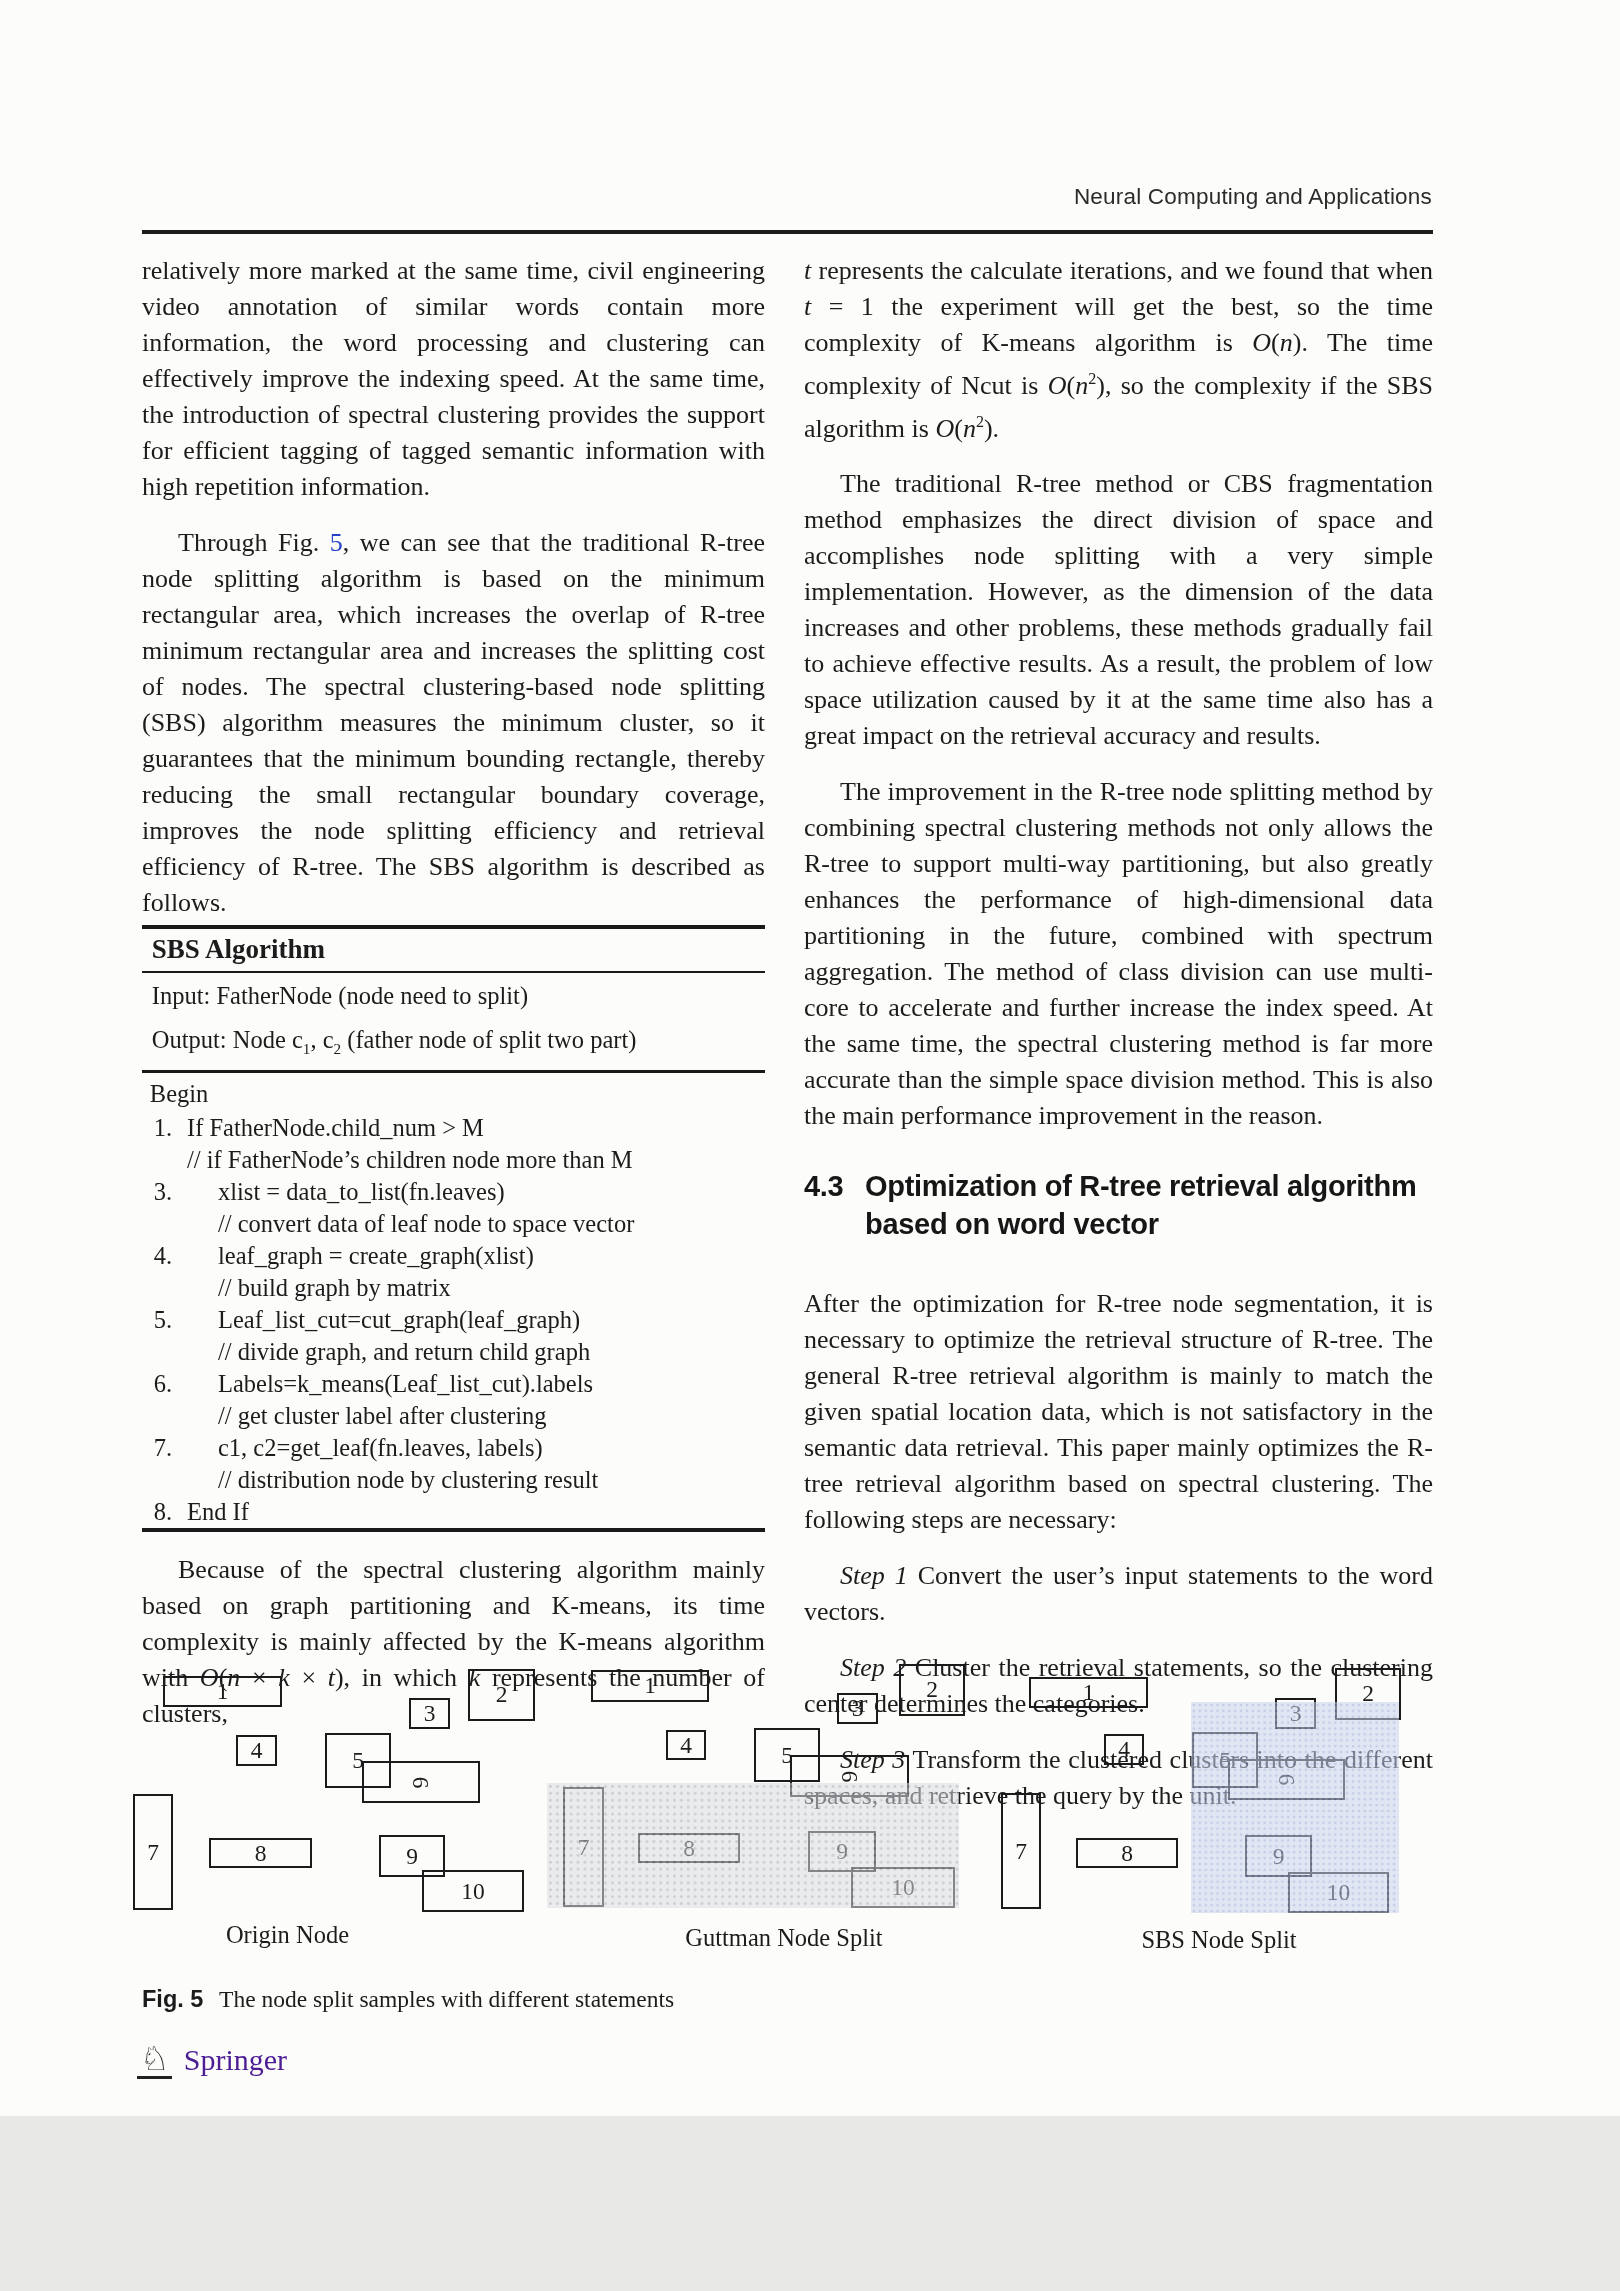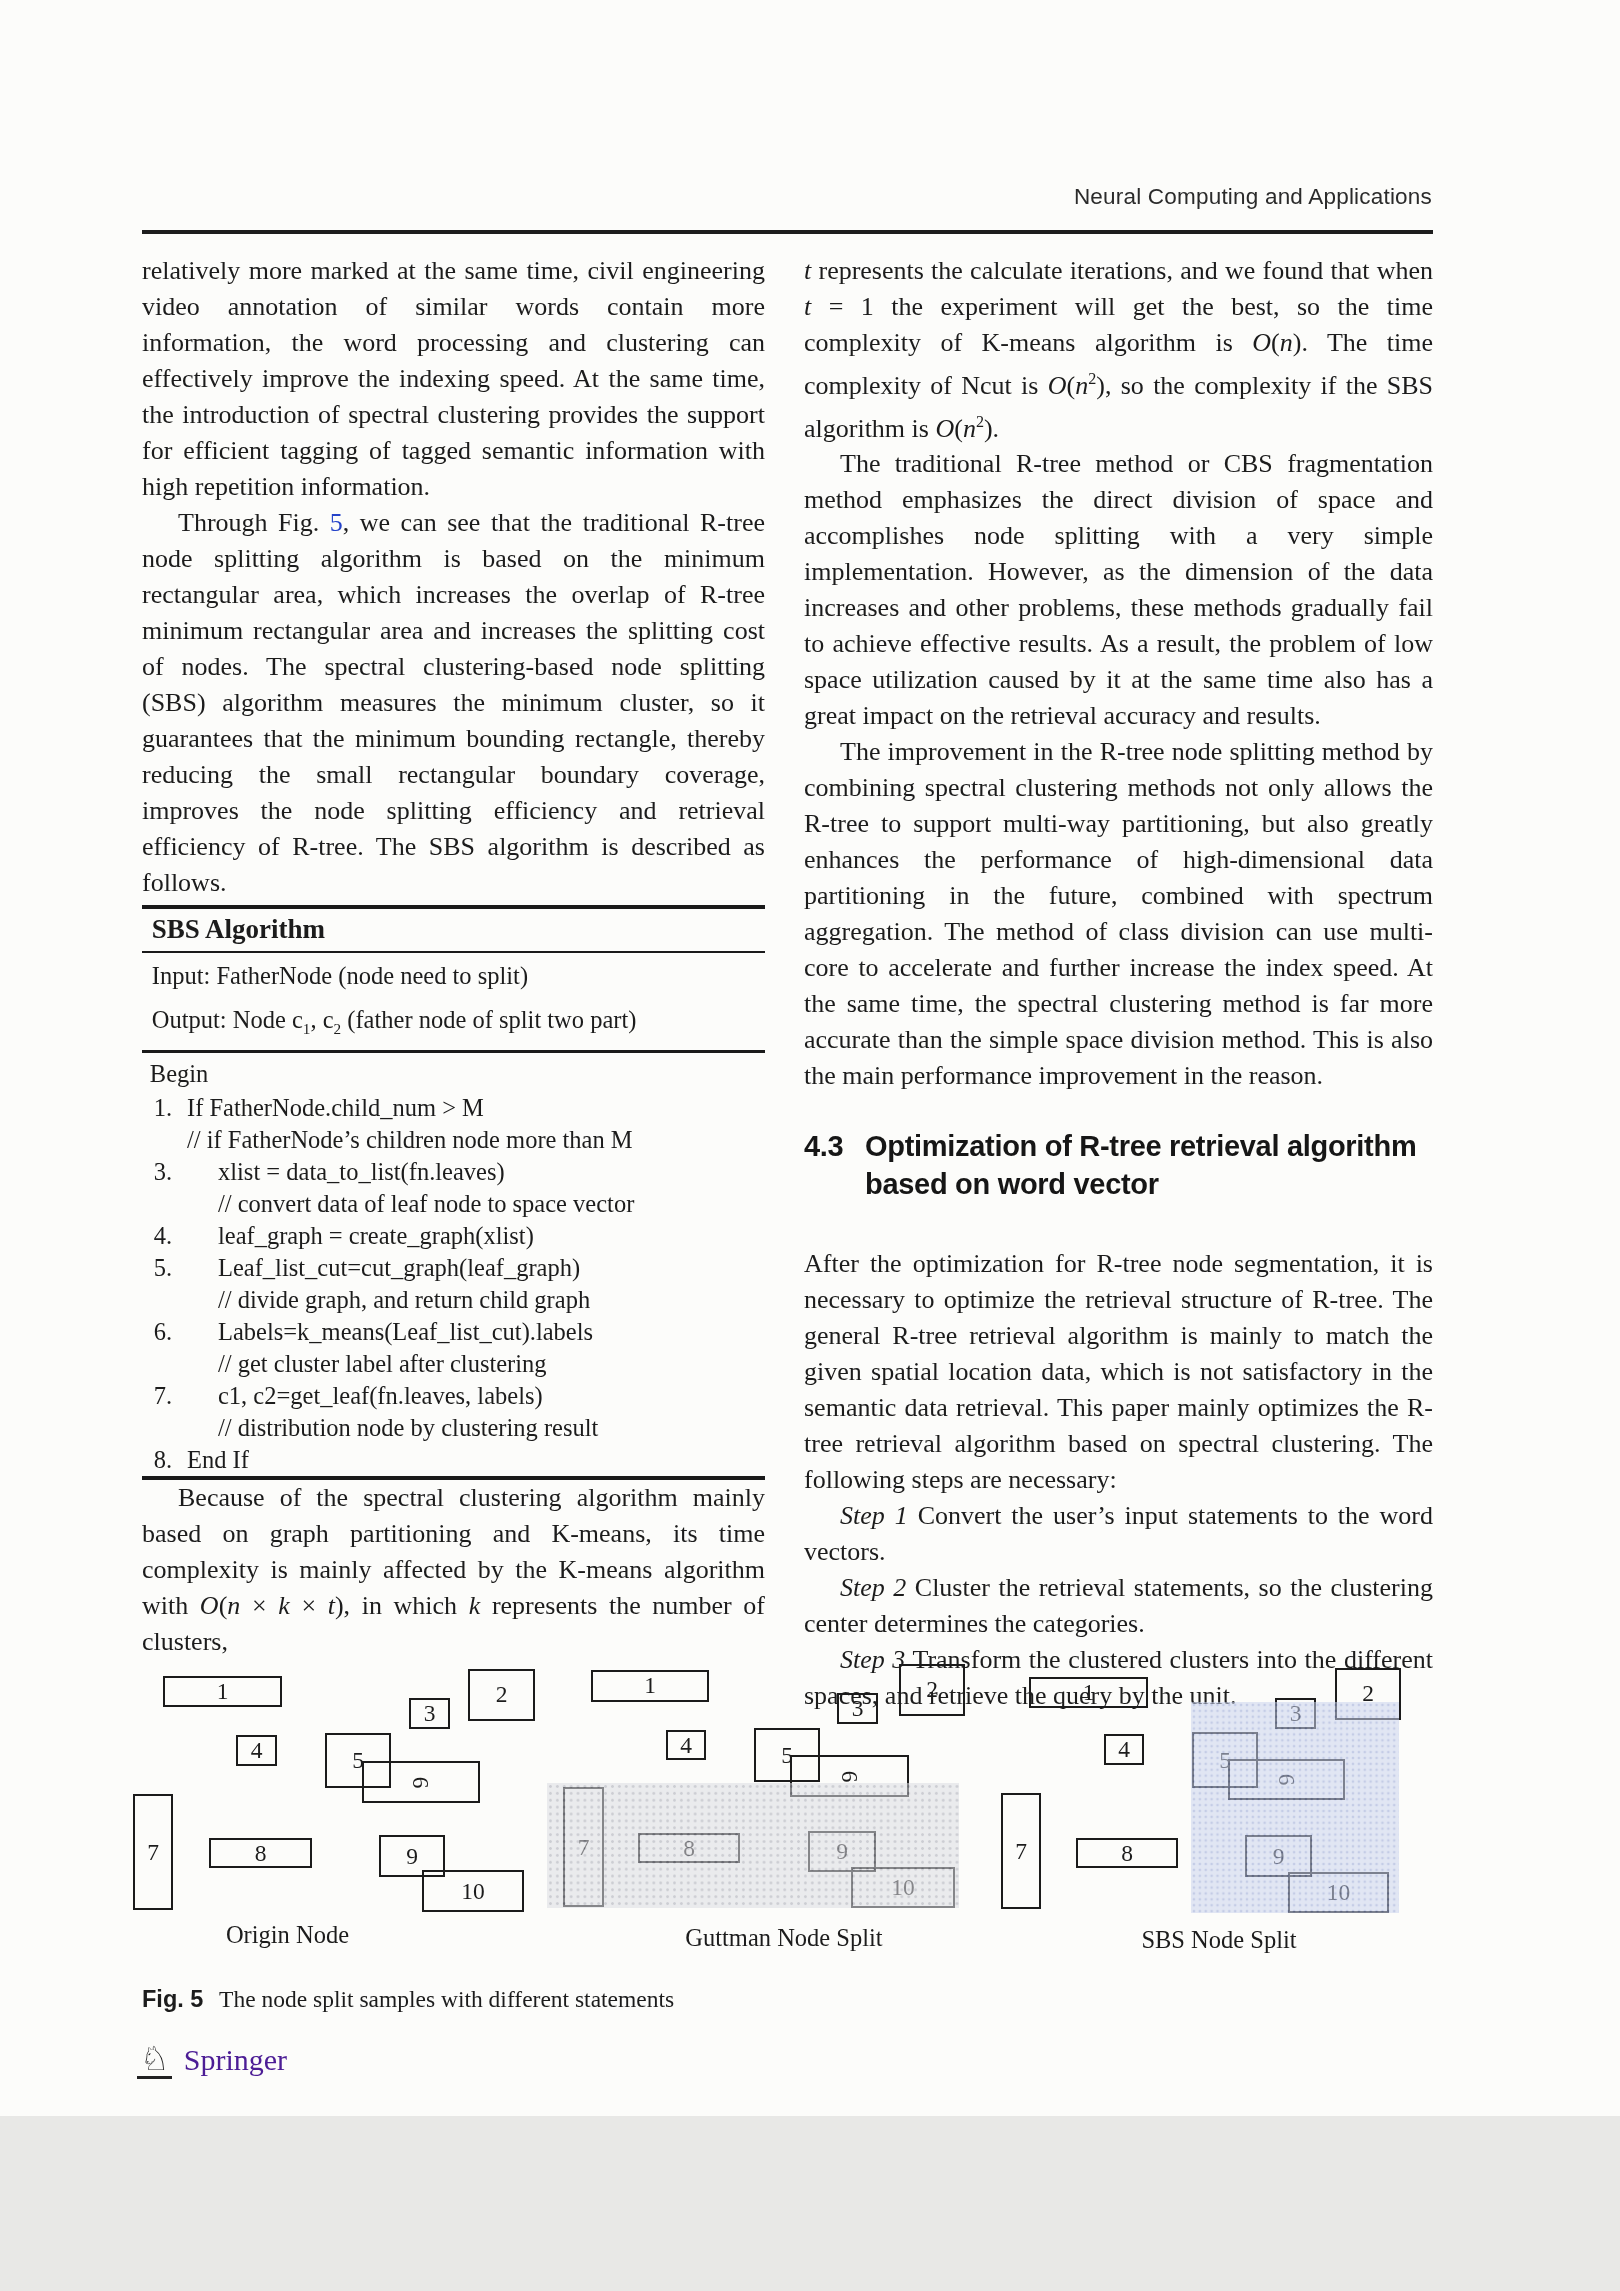--- a/index.html
+++ b/index.html
@@ -21,21 +21,21 @@
     text-align:right;font-family:"Liberation Sans",sans-serif;
     font-size:22.5px;color:#2b2b2b;letter-spacing:0.2px;
   }
   .headrule{position:absolute;left:142px;top:230px;width:1291px;height:3.9px;background:#1d1d1d;}
 
   
   .col{position:absolute;top:253px;font-size:26px;line-height:36px;text-align:justify;}
   .col-left{left:142px;width:623px;}
   .col-right{left:804px;width:629px;}
   p.para{margin:0;}
-  p.indent{text-indent:36px;}
+  p.indent{text-indent:36px;margin-top:20px;}
   .figlink{color:var(--link-blue);}
   sup{font-size:.62em;}
   sub{font-size:.62em;}
 
   
   .algbox{margin-top:3.9px;font-size:24.5px;line-height:31px;text-align:left;}
   .alg-rule{height:2.9px;background:#1a1a1a;}
   .alg-rule.thick{height:3.9px;}
   .alg-title{font-weight:bold;font-size:27px;padding:4.9px 0 5.9px 9.8px;}
   .alg-io{padding:5.9px 0 4.9px 9.8px;line-height:33px;}
@@ -105,20 +105,21 @@
       <div class="alg-io">Input: FatherNode (node need to split)</div>
       <div class="alg-io">Output: Node c<sub>1</sub>, c<sub>2</sub> (father node of split two part)</div>
       <div class="alg-rule"></div>
       <div class="alg-begin">Begin</div>
       <div>
           <div class="alg-line ind1"><span class="num">1.</span><span class="txt">If FatherNode.child_num &gt; M</span></div>
           <div class="alg-line ind1"><span class="txt">// if FatherNode’s children node more than M</span></div>
           <div class="alg-line ind2"><span class="num">3.</span><span class="txt">xlist = data_to_list(fn.leaves)</span></div>
           <div class="alg-line ind2"><span class="txt">// convert data of leaf node to space vector</span></div>
           <div class="alg-line ind2"><span class="num">4.</span><span class="txt">leaf_graph = create_graph(xlist)</span></div>
+          <div class="alg-line ind2"><span class="txt">// build graph by matrix</span></div>
           <div class="alg-line ind2"><span class="num">5.</span><span class="txt">Leaf_list_cut=cut_graph(leaf_graph)</span></div>
           <div class="alg-line ind2"><span class="txt">// divide graph, and return child graph</span></div>
           <div class="alg-line ind2"><span class="num">6.</span><span class="txt">Labels=k_means(Leaf_list_cut).labels</span></div>
           <div class="alg-line ind2"><span class="txt">// get cluster label after clustering</span></div>
           <div class="alg-line ind2"><span class="num">7.</span><span class="txt">c1, c2=get_leaf(fn.leaves, labels)</span></div>
           <div class="alg-line ind2"><span class="txt">// distribution node by clustering result</span></div>
           <div class="alg-line ind1"><span class="num">8.</span><span class="txt">End If</span></div>
         </div>
       <div class="alg-rule thick"></div>
     </div>

